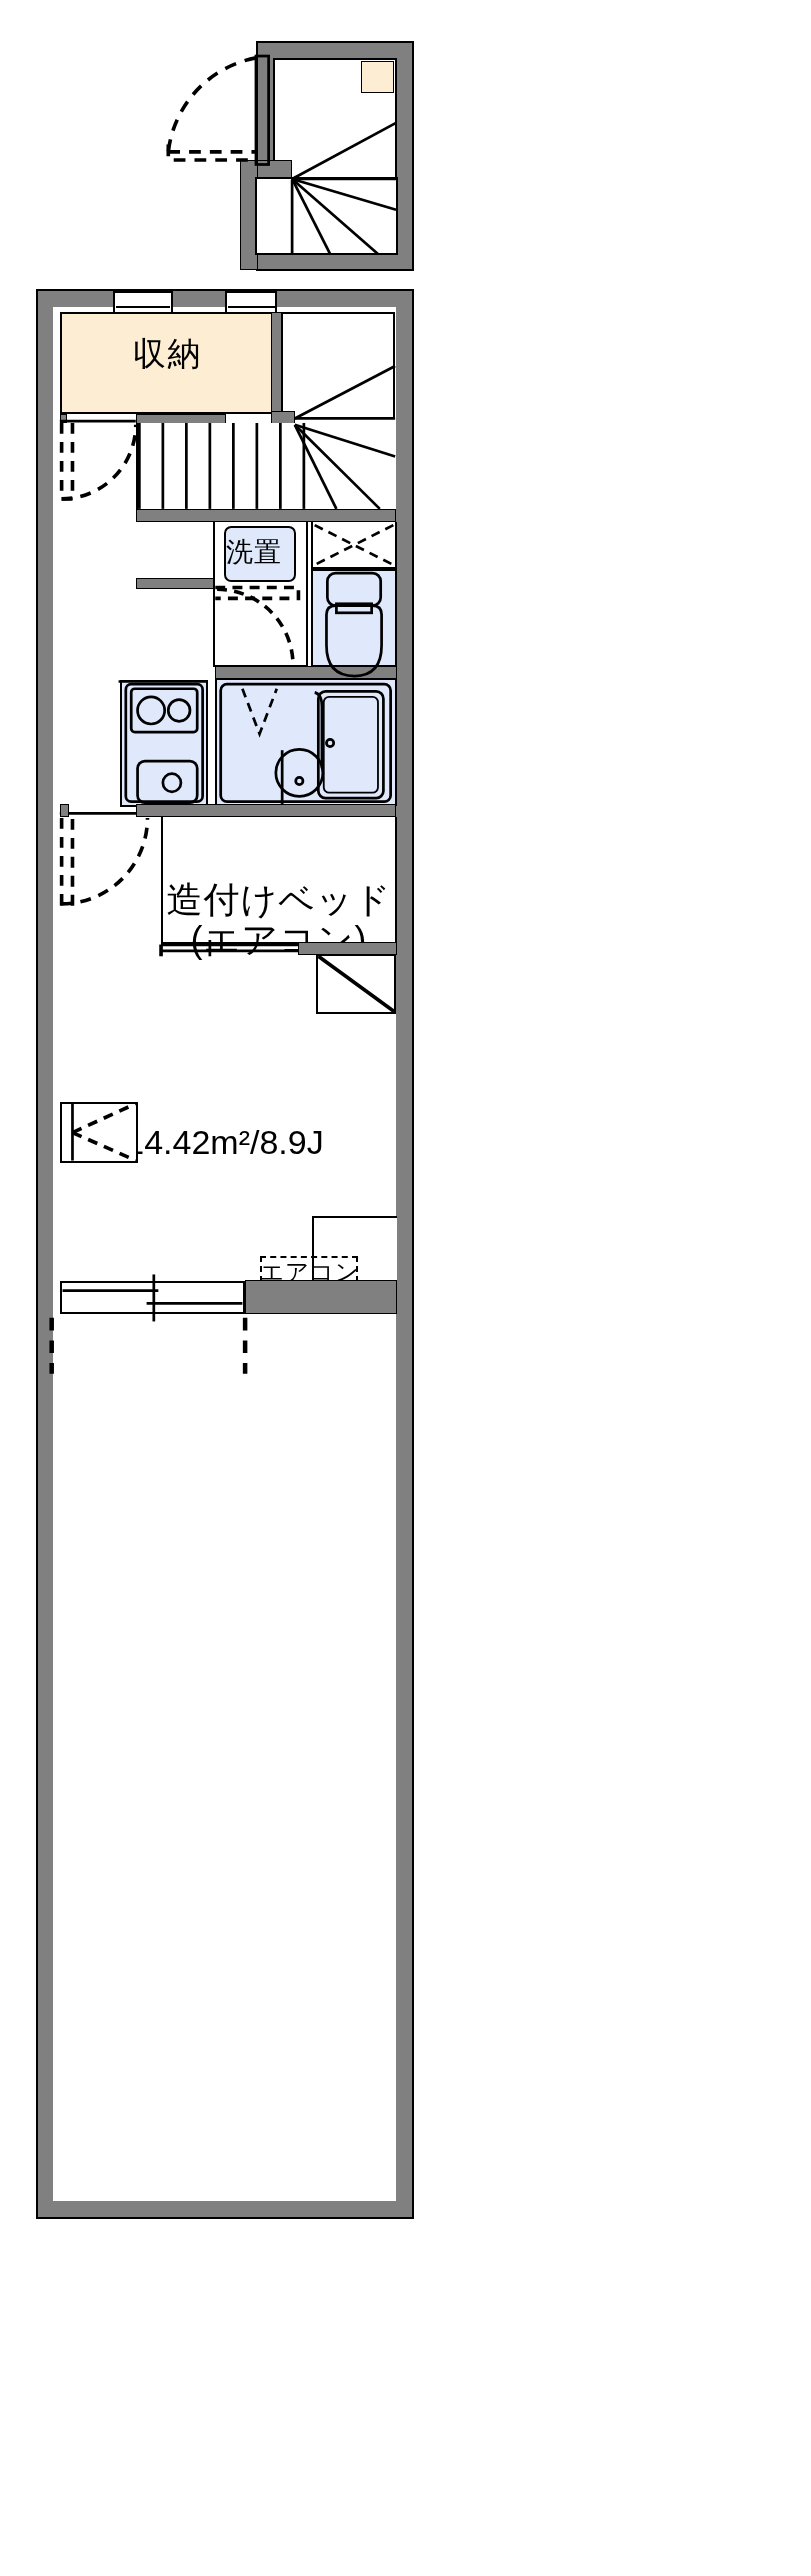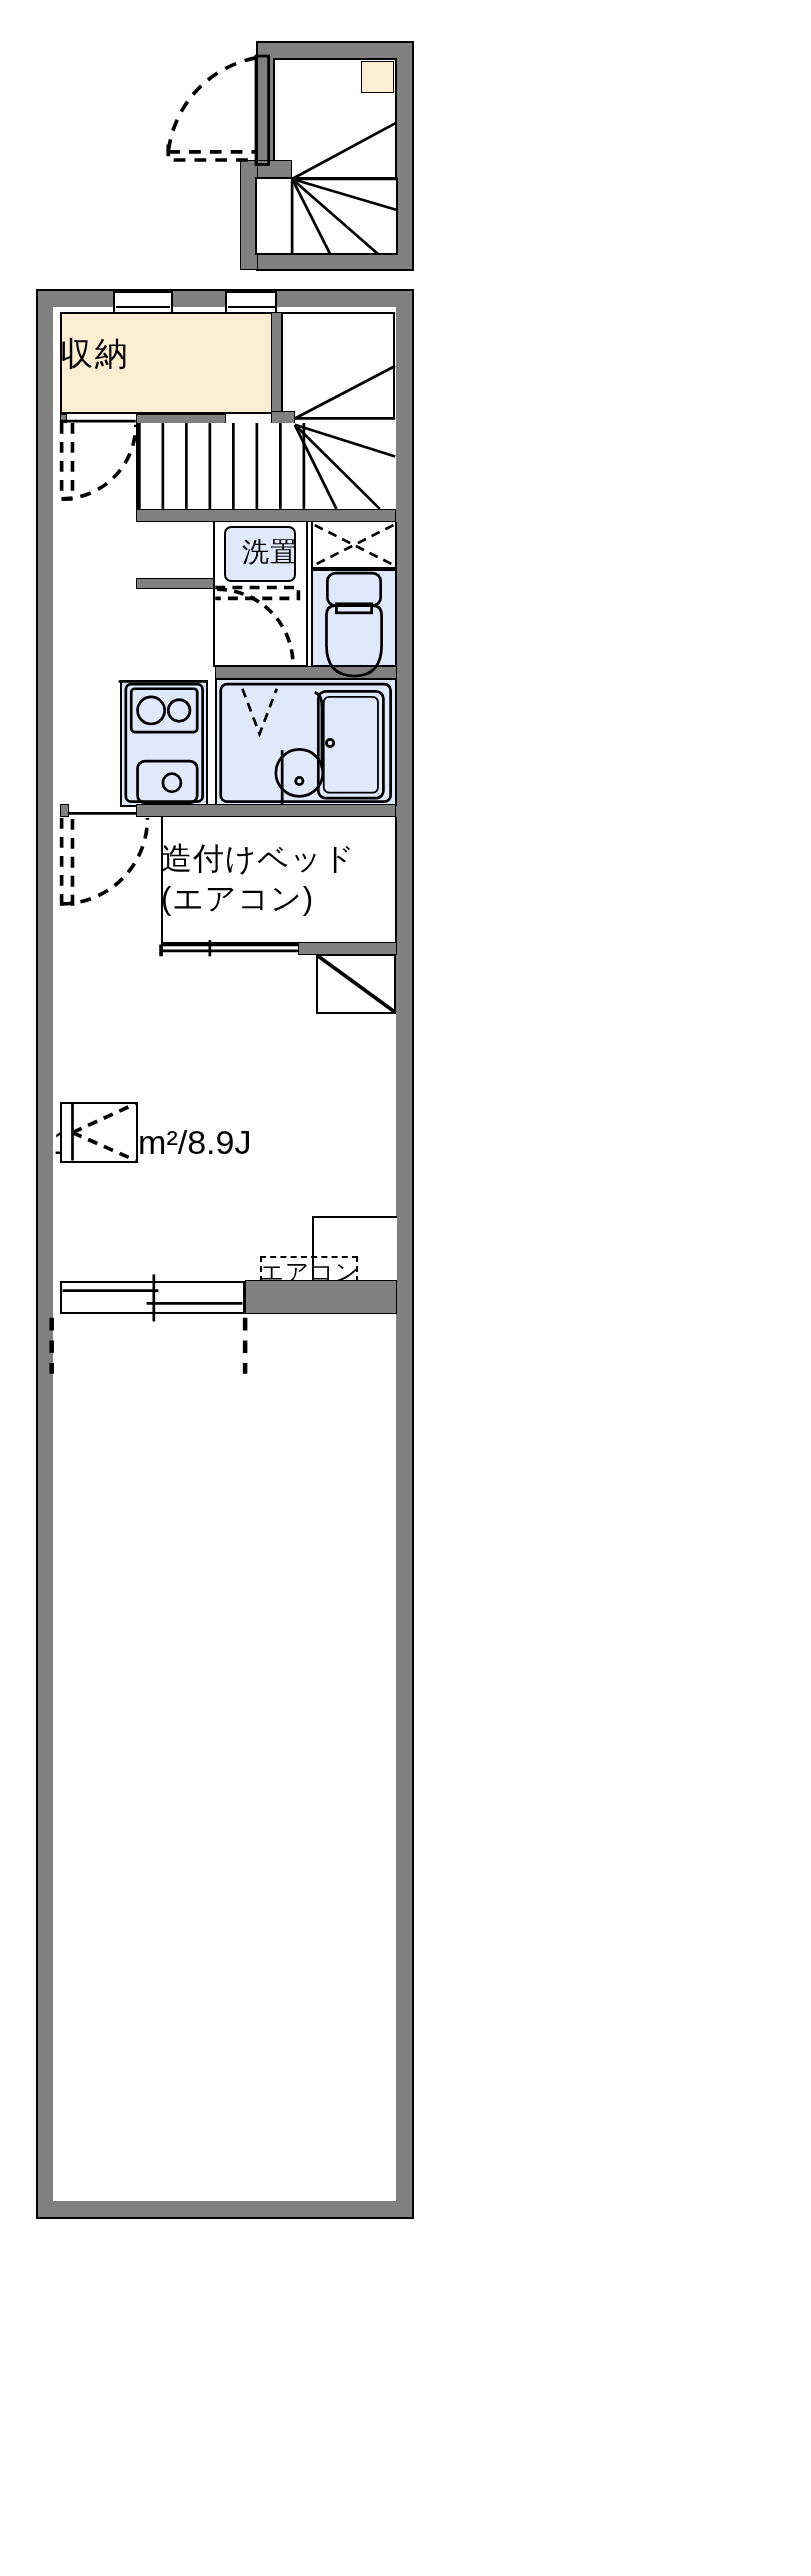--- a/index.html
+++ b/index.html
@@ -5,24 +5,24 @@
 <style>
   html,body{margin:0;padding:0;background:#ffffff;}
   body{font-family:"Liberation Sans","DejaVu Sans",sans-serif;}
   #plan{position:relative;width:812px;height:2576px;background:#fff;overflow:hidden;}
   .wall{position:absolute;background:#808080;border:2.7px solid #000;box-sizing:border-box;}
   .wall-thin{position:absolute;background:#808080;border:1.8px solid #000;box-sizing:border-box;}
   .room{position:absolute;box-sizing:border-box;}
   .white{background:#ffffff;}
   .cream{background:#fdeed3;}
   .blue{background:#dfe9fb;}
-  .label{position:absolute;color:#000;white-space:nowrap;line-height:1.05;}
+  .label{position:absolute;color:#000;text-align:center;white-space:nowrap;line-height:1.05;}
   .lbl-storage{font-size:33px;letter-spacing:1.8px;}
   .lbl-washer{font-size:27px;letter-spacing:0.9px;}
-  .lbl-bed{font-size:31px;letter-spacing:0.9px;}
+  .lbl-bed{font-size:36px;letter-spacing:0.9px;margin-top:38px;}
   .lbl-room{font-size:40px;letter-spacing:1.8px;}
   .lbl-area{font-size:34px;letter-spacing:0px;}
   .lbl-ac{font-size:23.5px;letter-spacing:0.9px;font-family:Liberation Mono, monospace;}
   .dashbox{position:absolute;border:2.7px dashed #000;box-sizing:border-box;background:transparent;}
   .window{position:absolute;background:#fff;border:2.7px solid #000;box-sizing:border-box;}
   .win-line{position:absolute;background:#000;height:1.8px;}
   svg.ov{position:absolute;left:0;top:0;width:812px;height:2576px;pointer-events:none;}
   .fx{fill:none;stroke:#000;}
 </style>
 </head>
@@ -100,21 +100,21 @@
     <path d="M 68 552 A 82 82 0 0 0 150 470" class="fx" stroke-width="4" stroke-dasharray="12 9"></path>
 
     <line x1="66" y1="466" x2="150" y2="466" class="fx" stroke-width="3"></line>
 
   </svg>
 
   <div class="wall-thin" style="left:136px;top:509px;width:260px;height:12.7px;"></div>
 
   <div class="room white" style="left:213px;top:522px;width:95px;height:145px;border:2.7px solid #000;border-top:0;"></div>
   <div class="room blue" style="left:224px;top:526px;width:72px;height:56px;border:2.7px solid #000;border-radius:7.2px;"></div>
-  <div class="label lbl-washer" style="left:224px;top:538px;width:60px;margin-left:18px;">洗置</div>
+  <div class="label lbl-washer" style="left:224px;top:538px;width:60px;">洗置</div>
 
   <div class="wall-thin" style="left:136px;top:578px;width:78px;height:11px;"></div>
 
   <div class="room white" style="left:311px;top:522px;width:86px;height:47px;border:2.7px solid #000;border-top:0;"></div>
   <div class="room blue" style="left:311px;top:569px;width:86px;height:98px;border:2.7px solid #000;"></div>
 
   <div class="room blue" style="left:120px;top:680px;width:88px;height:127px;border:2.7px solid #000;"></div>
 
   <div class="room blue" style="left:215px;top:678px;width:182px;height:128px;border:2.7px solid #000;"></div>
 

